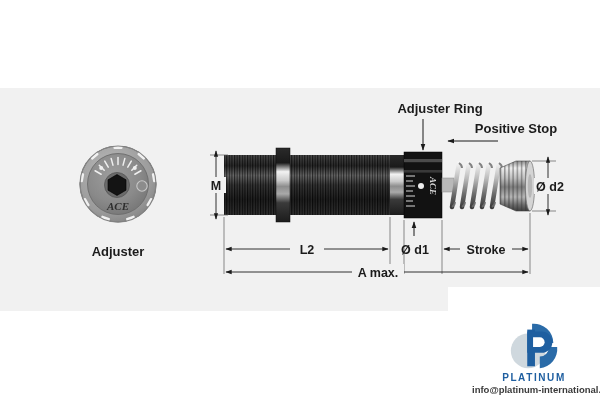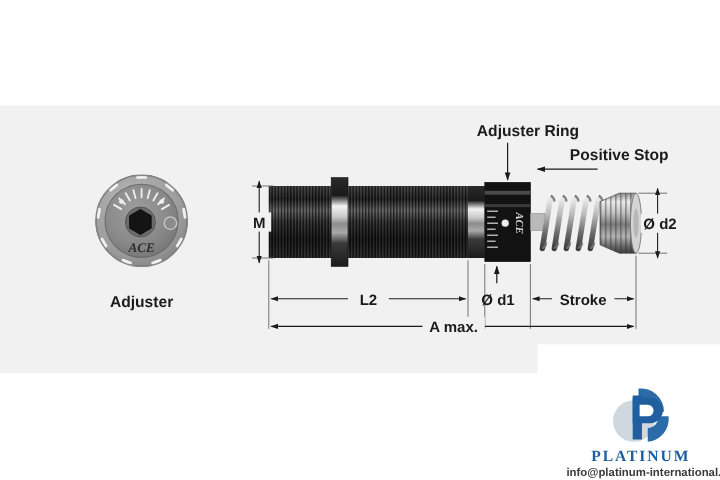--- a/index.html
+++ b/index.html
@@ -93,22 +93,22 @@
     height: 80px;
     text-align: center;
   }
   #wm-mark {
     width: 62px;
     height: 56px;
     margin: 0 auto;
     display: block;
   }
   #wm-name {
-    font-family: Liberation Serif, serif;
-    font-size: 13px;
+    font-family: Liberation Sans, sans-serif;
+    font-size: 10px;
     font-weight: 700;
     letter-spacing: 1.6px;
     color: #1f5fa0;
     margin-top: -2px;
   }
   #wm-email {
     font-family: "Liberation Sans", sans-serif;
     font-size: 9.5px;
     font-weight: 700;
     color: #3a3a3a;

